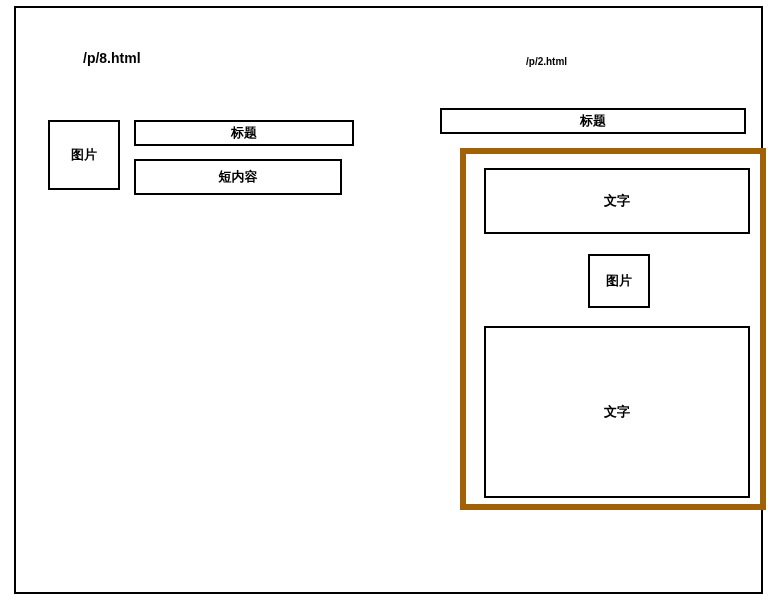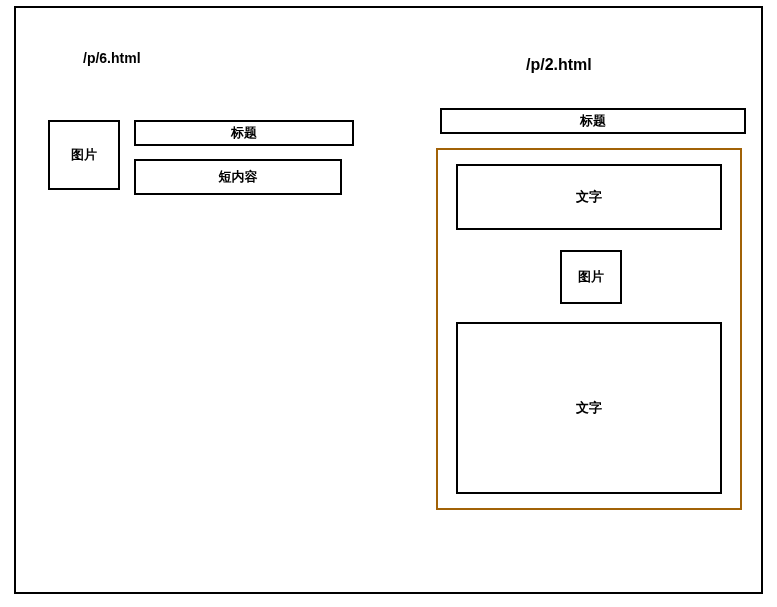--- a/index.html
+++ b/index.html
@@ -27,21 +27,21 @@
       left: 67px;
       top: 42px;
       font-weight: bold;
       font-size: 14px;
     }
     .label-right {
       position: absolute;
       left: 510px;
       top: 48px;
       font-weight: bold;
-      font-size: 16px;
+      font-size: 10px;
     }
     
     .left-image-box {
       position: absolute;
       left: 32px;
       top: 112px;
       width: 72px;
       height: 70px;
       border: 2px solid #000;
       display: flex;
@@ -85,25 +85,25 @@
       height: 26px;
       border: 2px solid #000;
       display: flex;
       align-items: center;
       justify-content: center;
       font-weight: bold;
       font-size: 13px;
     }
     .right-container {
       position: absolute;
-      left: 420px;
+      left: 444px;
       top: 140px;
       width: 306px;
       height: 362px;
-      border: 2px solid #a16207;
+      border: 6px solid #a16207;
     }
     .right-text-top {
       position: absolute;
       left: 18px;
       top: 14px;
       width: 266px;
       height: 66px;
       border: 2px solid #000;
       display: flex;
       align-items: center;
@@ -136,21 +136,21 @@
       justify-content: center;
       font-weight: bold;
       font-size: 13px;
     }
   </style>
 </head>
 <body>
 
 <div class="outer-frame">
 
-  <div class="label-left">/p/6.html</div>
+  <div class="label-left">/p/8.html</div>
   <div class="label-right">/p/2.html</div>
 
   <div class="left-image-box">图片</div>
   <div class="left-title-box">标题</div>
   <div class="left-short-box">短内容</div>
 
   <div class="right-title-box">标题</div>
   <div class="right-container">
     <div class="right-text-top">文字</div>
     <div class="right-image-box">图片</div>

